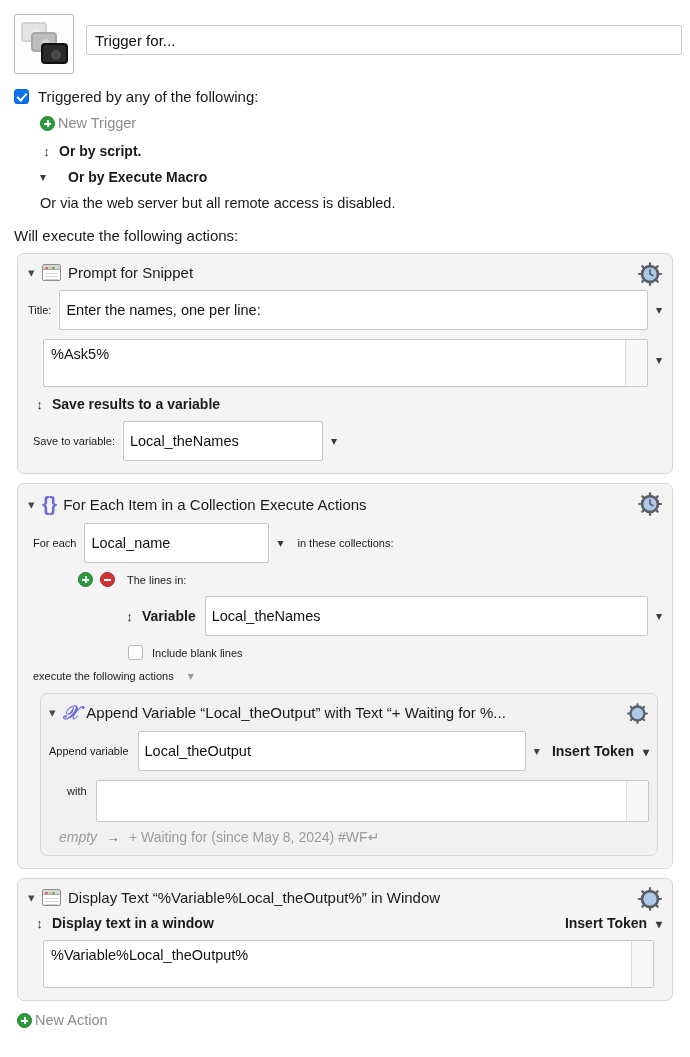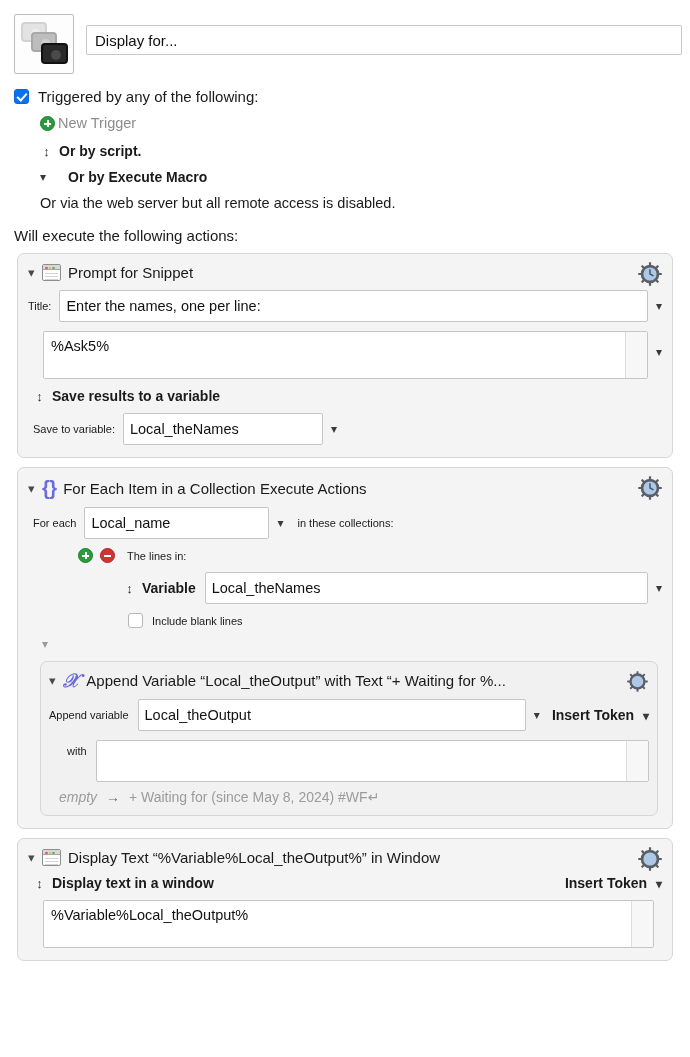--- a/index.html
+++ b/index.html
@@ -154,21 +154,21 @@
     width: 24px; height: 24px;
   }
   .gear-sm { width: 21px; height: 21px; right: 9px; top: 9px; }
 
   
   .field-row { display: flex; align-items: center; padding: 0 10px; margin-top: 9px; }
   .field-label { font-size: 11px; white-space: nowrap; }
 
   .tf {
     background: #fff; border: 1px solid #c6c6c6; border-radius: 2px;
-    height: 32px; display: flex; align-items: center;
+    height: 40px; display: flex; align-items: center;
     padding: 0 6px; font-size: 14.5px; color: #111;
     overflow: hidden; white-space: nowrap;
   }
 
   .ta {
     background: #fff; border: 1px solid #c6c6c6; border-radius: 2px;
     padding: 5px 7px; font-size: 14.5px; color: #111;
     position: relative; line-height: 1.35;
   }
   .ta .gutter {
@@ -203,21 +203,21 @@
 
 <div class="page">
 
   <div class="header">
     <div class="macro-icon">
       <div class="key k1"></div>
       <div class="key k2"></div>
       <div class="key k3"></div>
     </div>
     <div class="macro-name">
-      <span>Display for...</span>
+      <span>Trigger for...</span>
     </div>
   </div>
 
   <div class="triggers">
 
     <div class="row">
       <div class="chk on"></div>
       <span class="trig-label">Triggered by any of the following:</span>
     </div>
 
@@ -362,20 +362,21 @@
       </span>
       <span class="popchev">▾</span>
     </div>
 
     <div class="field-row">
       <span class="chk off" style="margin-left:100px;"></span>
       <span class="field-label" style="margin-left:9px;">Include blank lines</span>
     </div>
 
     <div class="field-row">
+      <span class="field-label" style="margin-left:5px;">execute the following actions</span>
       <span class="popchev" style="margin-left:14px; color:#9a9a9a;">▾</span>
     </div>
 
     <div class="nested">
       <div class="action-head" style="padding-left:8px;">
         <span class="disclosure">▾</span>
         <span class="x-icon">𝒳</span>
         <span class="action-title">Append Variable “Local_theOutput” with Text “+ Waiting for %...</span>
       </div>
       <span class="gear gear-sm">
@@ -464,14 +465,18 @@
     </div>
 
     <div class="field-row" style="align-items:flex-start;">
       <span class="ta" style="flex:1 1 auto; height:48px; margin-left:15px; margin-right:8px; padding-right:26px;">
         <span>%Variable%Local_theOutput%</span>
         <span class="gutter"></span>
       </span>
     </div>
   </div>
 
+  <div class="new-action-row">
+    <span class="plus-circle"></span>
+    <span class="muted-link">New Action</span>
+  </div>
 
 </div>
 
 </body></html>

